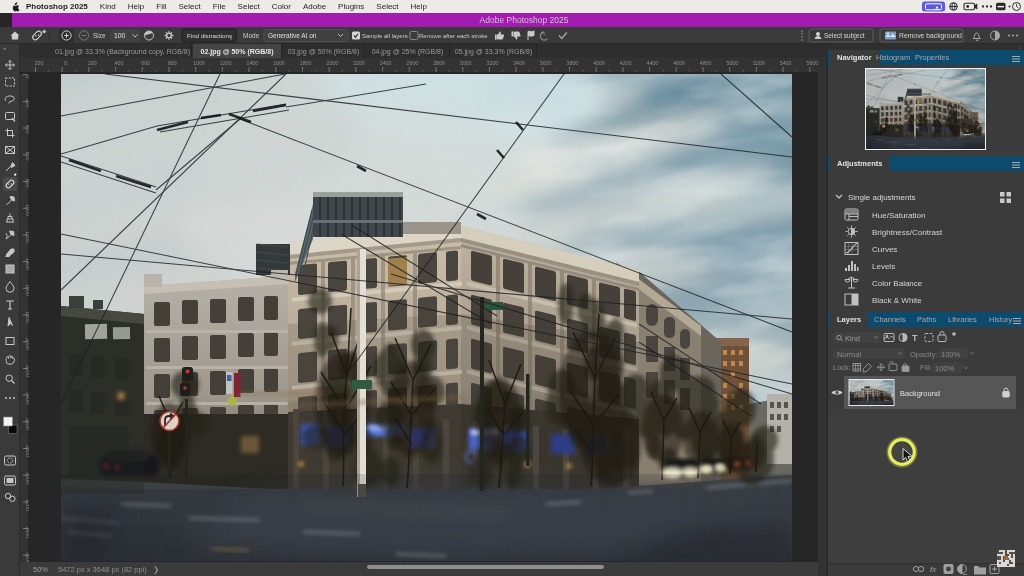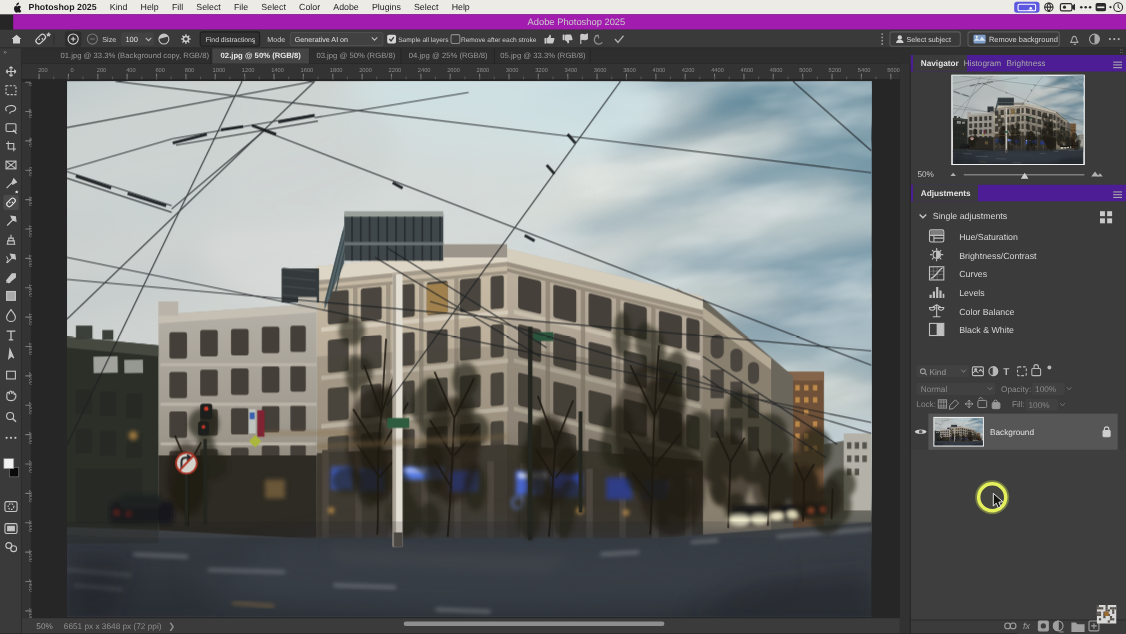--- a/index.html
+++ b/index.html
@@ -8,21 +8,21 @@
 #menubar span{margin:0 6px;white-space:nowrap}
 #titlebar{left:12px;top:13px;width:1024px;height:14px;background:#a21caf;color:#c9c9c9;font-size:8.5px;text-align:center;line-height:15px}
 #optbar{left:0;top:27px;width:1024px;height:17px;background:#3a3a3a;border-bottom:1px solid #2a2a2a;color:#cfcfcf;font-size:8px}
 #tabbar{left:20px;top:44px;width:1004px;height:14px;background:#2e2e2e;color:#9a9a9a;font-size:7px}
 .dtab{position:absolute;top:0;height:14px;line-height:15px;text-align:center;border-right:1px solid #252525;overflow:hidden;white-space:nowrap}
 #toolbar{left:0;top:44px;width:20px;height:532px;background:#3a3a3a;border-right:1px solid #2c2c2c}
 #canvasbg{left:20px;top:58px;width:798px;height:504px;background:#262626}
 #vscroll{left:818px;top:58px;width:9px;height:518px;background:#323232}
 #rpanel{left:828px;top:44px;width:196px;height:532px;background:#3b3b3b}
 #statusbar{left:20px;top:562px;width:798px;height:14px;background:#3b3b3b;color:#9b9b9b;font-size:7.5px}
-.ptabs{position:absolute;left:0;width:196px;height:15px;background:#4c1d95;color:#a8a8a8;font-size:7.5px}
+.ptabs{position:absolute;left:0;width:196px;height:15px;background:#0c4a6e;color:#a8a8a8;font-size:7.5px}
 .ptab{position:absolute;top:0;height:15px;line-height:16px;padding:0 7px}
 .ptab.on{background:#3b3b3b;color:#e3e3e3;font-weight:bold}
 </style></head><body>
 <div id="app">
 
   <div class="abs" id="menubar">
     <svg width="18" height="13" style="margin-left:6px">
         <path d="M9.3 3.2c.5-.6 1.3-1 2-1 .1.8-.2 1.5-.6 2-.5.6-1.2 1-2 .9-.1-.7.2-1.4.6-1.9zm2 2.1c.7 0 1.4.4 1.8 1-1.5.9-1.3 2.9.3 3.5-.3.8-.8 1.7-1.5 1.7-.6 0-.8-.4-1.5-.4s-1 .4-1.5.4c-.7 0-1.3-.9-1.7-1.7-.8-1.7-.5-4.2 1.2-4.3.6 0 1 .4 1.5.4.4 0 .9-.5 1.4-.6z" fill="#1d1d1f"></path>
       </svg>
     <span style="font-weight:bold;margin-left:2px">Photoshop 2025</span>
@@ -305,38 +305,38 @@
       <use href="#ph"></use>
     </svg>
 
   <div class="abs" id="rpanel">
     <div style="position:absolute;left:0;top:0;width:196px;height:6px;background:#2f2f2f"></div>
     <div style="position:absolute;right:3px;top:0;color:#9a9a9a;font-size:6px">::</div>
 
     <div class="ptabs" style="top:6px">
       <div class="ptab on" style="left:2px">Navigator</div>
       <div class="ptab" style="left:41px">Histogram</div>
-      <div class="ptab" style="left:80px">Brightness</div>
+      <div class="ptab" style="left:80px">Properties</div>
       <div style="position:absolute;right:4px;top:6px;width:8px;height:1.2px;background:#aaa;box-shadow:0 2.5px #aaa,0 5px #aaa"></div>
     </div>
     <div style="position:absolute;left:37px;top:24px;width:121px;height:82px;background:#fff;border:1px solid #f0f0f0"></div>
     <svg class="abs" style="left:38px;top:25px" width="119" height="80" viewBox="0 0 731 487" preserveAspectRatio="none">
         <use href="#ph"></use>
         <rect x="0" y="0" width="731" height="487" fill="#0a1018" opacity="0.13"></rect>
       </svg>
     <svg class="abs" style="left:0;top:106px" width="196" height="18">
       <text x="6" y="11" fill="#c9c9c9" font-size="7.5">50%</text>
       <path d="M36 10l2.5-3 2.5 3z" fill="#b0b0b0"></path>
       <rect x="48" y="8.2" width="110" height="1.4" fill="#7e7e7e" rx="0.7"></rect>
       <path d="M100 12.5l3.5-5.5 3.5 5.5z" fill="#cfcfcf"></path>
       <path d="M164 10.5l3.5-4.5 3.5 4.5z" fill="#b0b0b0"></path>
         <path d="M169.5 10.5l2.5-3 2.5 3z" fill="#b0b0b0"></path>
     </svg>
 
-    <div class="ptabs" style="top:124px">
+    <div class="ptabs" style="top:112px">
       <div class="ptab on" style="left:2px">Adjustments</div>
       <div style="position:absolute;right:4px;top:6px;width:8px;height:1.2px;background:#aaa;box-shadow:0 2.5px #aaa,0 5px #aaa"></div>
     </div>
     <svg class="abs" style="left:0;top:139px" width="196" height="173" id="adjsvg">
       <path d="M8 12l3 3 3-3" fill="none" stroke="#c9c9c9" stroke-width="1.2"></path>
       <text x="20" y="16.5" fill="#d8d8d8" font-size="8">Single adjustments</text>
       <g fill="#c9c9c9">
           <rect x="172" y="9" width="4.5" height="4.5"></rect>
           <rect x="178.5" y="9" width="4.5" height="4.5"></rect>
           <rect x="172" y="15.5" width="4.5" height="4.5"></rect>
@@ -376,20 +376,28 @@
           <text x="27" y="3" fill="#d5d5d5" font-size="8">Color Balance</text>
         </g>
         <g transform="translate(17,117)">
           <rect x="0" y="-6" width="13" height="11" fill="none" stroke="#c0c0c0" stroke-width="1"></rect>
             <rect x="6.5" y="-6" width="6.5" height="11" fill="#c0c0c0"></rect>
           <text x="27" y="3" fill="#d5d5d5" font-size="8">Black &amp; White</text>
         </g>
       </g>
     </svg>
 
+    <div class="ptabs" style="top:268px">
+      <div class="ptab on" style="left:2px">Layers</div>
+      <div class="ptab" style="left:39px">Channels</div>
+      <div class="ptab" style="left:82px">Paths</div>
+      <div class="ptab" style="left:113px">Libraries</div>
+      <div class="ptab" style="left:154px">History</div>
+      <div style="position:absolute;right:3px;top:6px;width:8px;height:1.2px;background:#aaa;box-shadow:0 2.5px #aaa,0 5px #aaa"></div>
+    </div>
     <svg class="abs" style="left:0;top:283px" width="196" height="249" id="layersvg">
 
       <rect x="5" y="5" width="48" height="11" rx="2" fill="#414141"></rect>
       <circle cx="11" cy="10.5" r="2.2" fill="none" stroke="#999" stroke-width="1"></circle>
         <path d="M12.8 12.2l1.7 1.7" stroke="#999" stroke-width="1"></path>
       <text x="17" y="13.5" fill="#9a9a9a" font-size="7.5">Kind</text>
         <path d="M46 9l2 2.5 2-2.5" fill="none" stroke="#888" stroke-width="0.8"></path>
       <g stroke="#b8b8b8" fill="none" stroke-width="1">
           <rect x="56" y="6.5" width="10" height="8" rx="1"></rect>
           <path d="M56 12.5l3-2.5 2.5 2M62 10.5l1.5-1.5 2.5 2.5"></path>
@@ -505,21 +513,21 @@
           <rect x="14" y="12" width="2" height="2"></rect>
           <rect x="10" y="14" width="2" height="2"></rect>
         </g>
         <rect x="7" y="6" width="4" height="4" fill="#9a6a30"></rect>
       </svg>
   </div>
   <div class="abs" style="left:3px;top:45px;color:#9a9a9a;font-size:6px">»</div>
 
   <div class="abs" id="statusbar">
     <span style="position:absolute;left:13px;top:3px">50%</span>
-    <span style="position:absolute;left:38px;top:3px;color:#8e8e8e">6651 px x 3648 px (72 ppi)</span>
+    <span style="position:absolute;left:38px;top:3px;color:#8e8e8e">5472 px x 3648 px (82 ppi)</span>
     <span style="position:absolute;left:133px;top:3px;color:#8e8e8e">❯</span>
     <div style="position:absolute;left:347px;top:3px;width:237px;height:4px;border-radius:2px;background:#8e8e8e"></div>
   </div>
 
   <svg width="0" height="0" style="position:absolute">
       <defs>
     <filter id="b10" x="-40%" y="-40%" width="180%" height="180%">
           <feGaussianBlur stdDeviation="10"></feGaussianBlur>
         </filter>
     <filter id="cloudsW" x="0" y="0" width="100%" height="100%">

